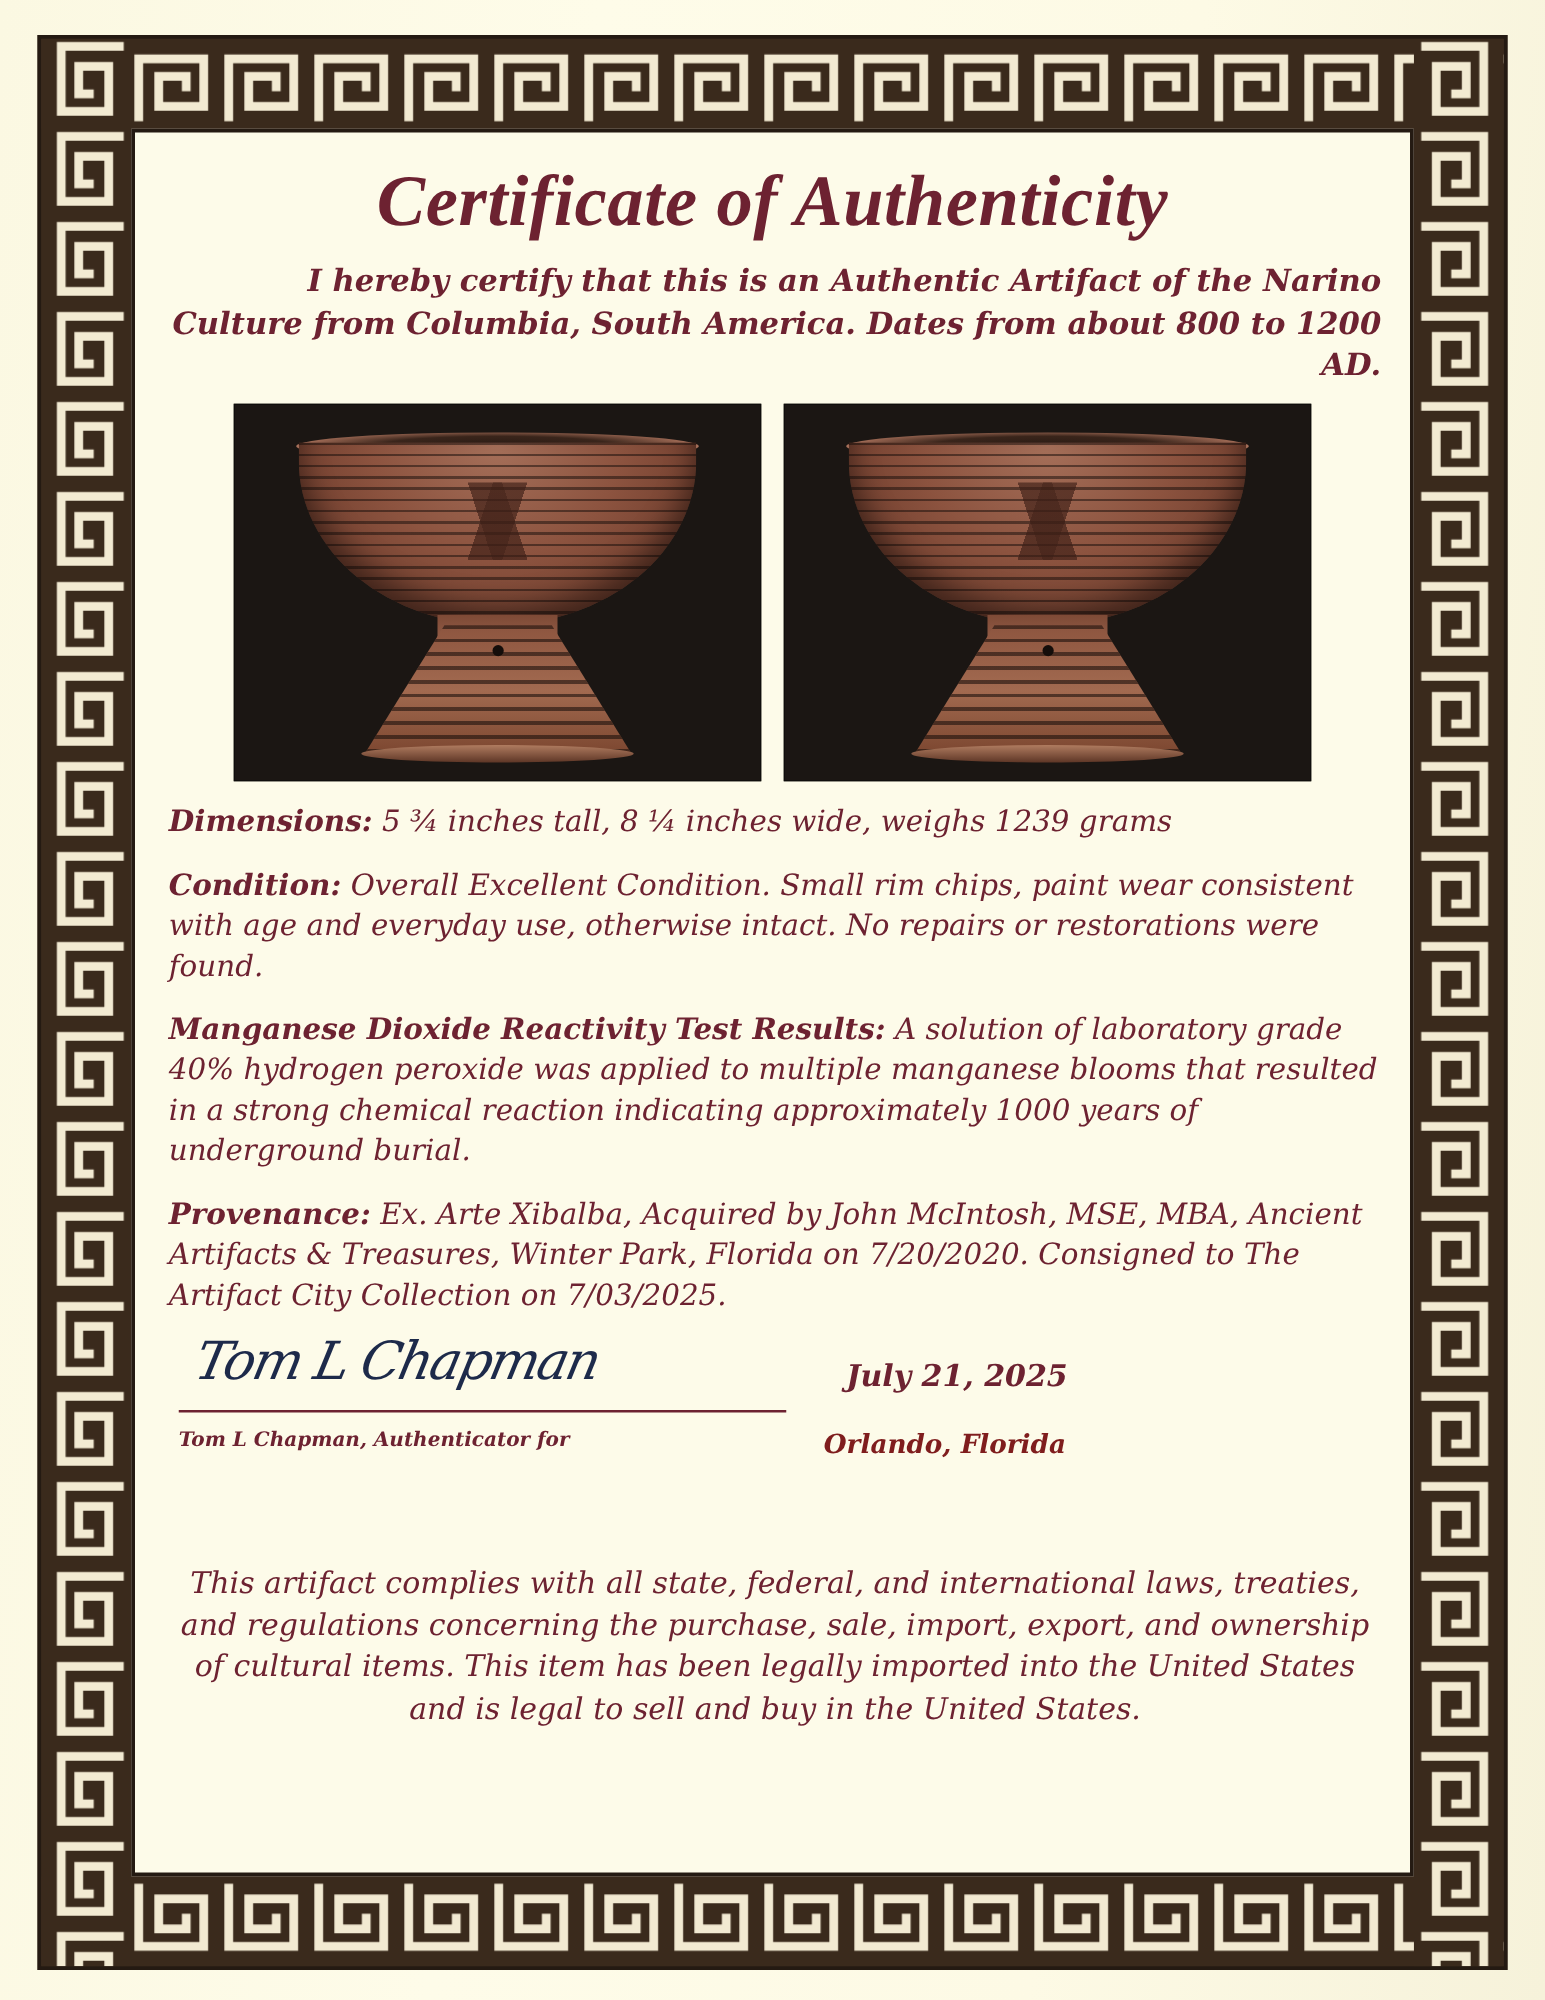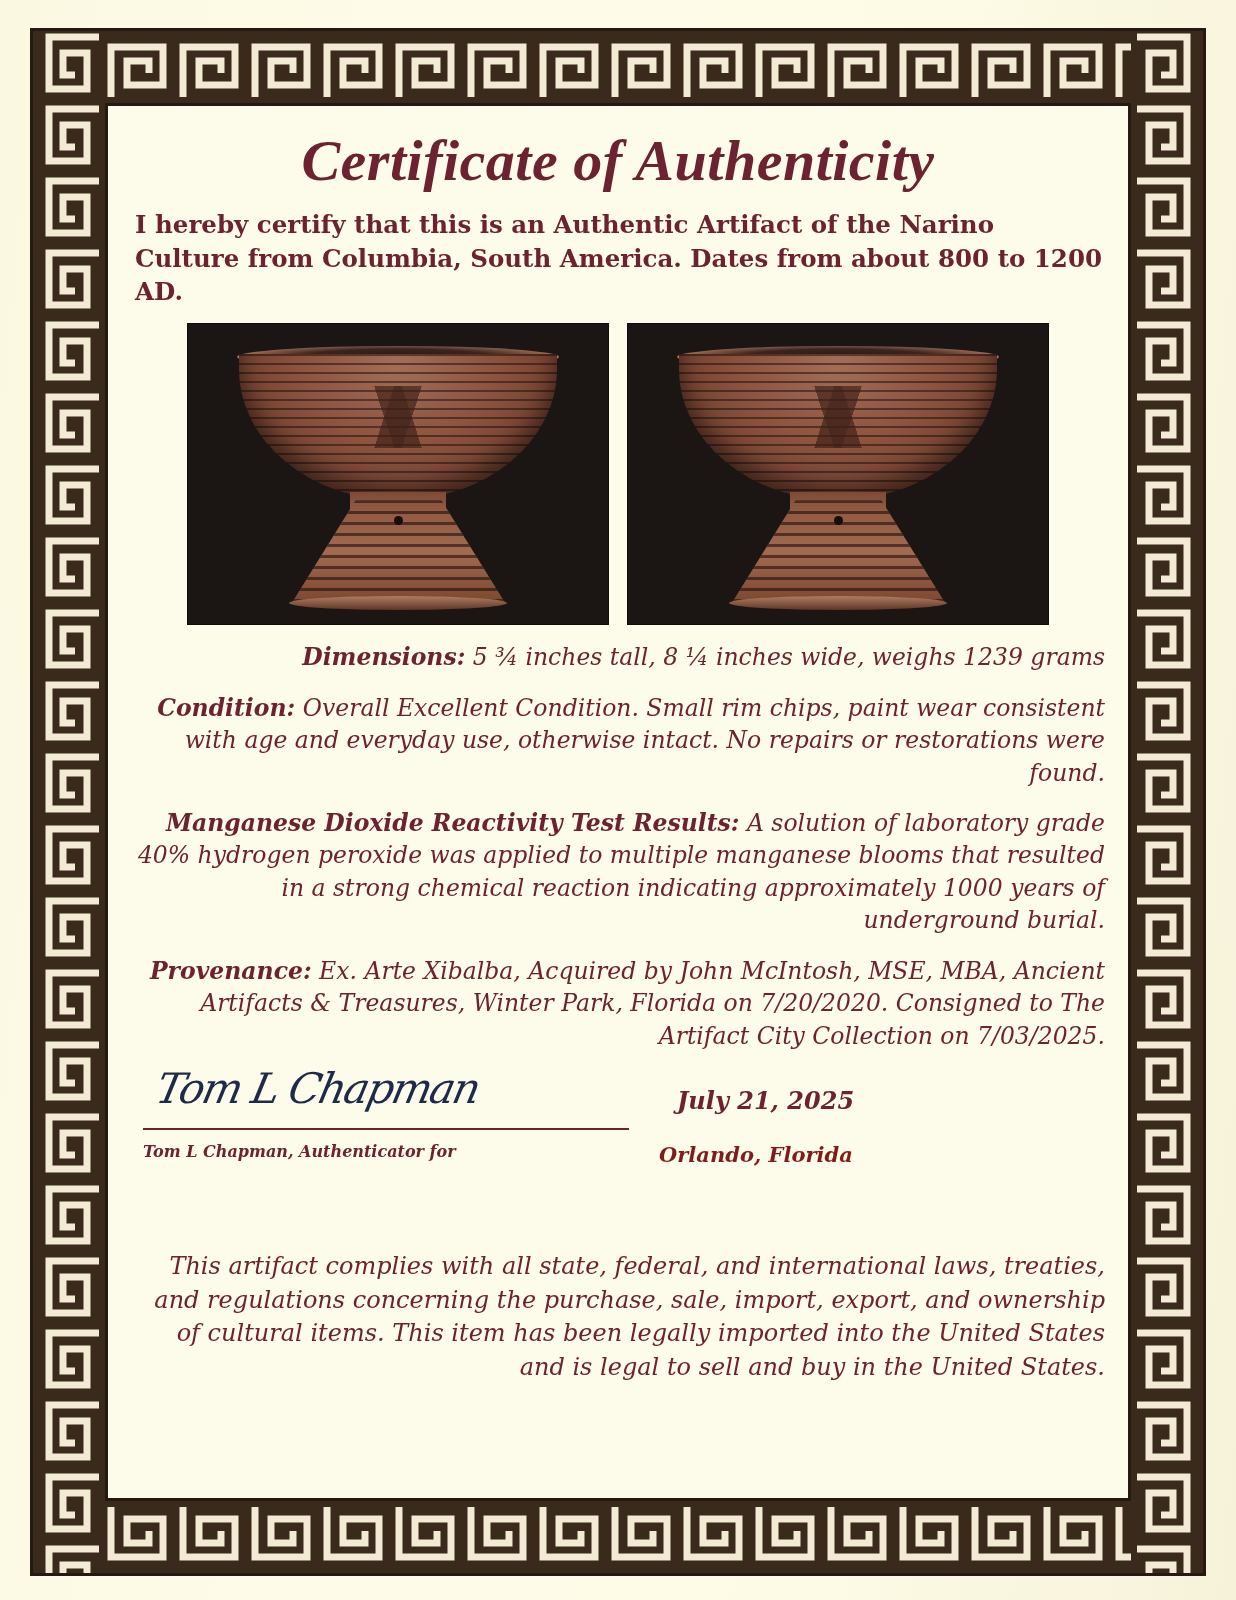--- a/index.html
+++ b/index.html
@@ -87,26 +87,27 @@
     line-height: 1.05;
     letter-spacing: 0.5px;
     text-align: center;
     color: #6d2231;
     margin: 4px 0 16px 0;
     white-space: nowrap;
   }
 
   .certify {
     font-family: "DejaVu Serif", "Liberation Serif", serif;
+    font-style: italic;
     font-weight: bold;
     font-size: 24.5px;
     line-height: 1.38;
     color: #6d2231;
     margin: 0 0 14px 4px;
-    text-align: left;
+    text-align: right;
   }
 
   .photos {
     display: flex;
     gap: 18px;
     justify-content: center;
     margin: 6px 0 16px 0;
   }
   .photo {
     width: 420px;
@@ -197,21 +198,21 @@
     background: linear-gradient(to bottom, #b07c60, #5e3626);
   }
 
   .field {
     font-family: "DejaVu Serif", "Liberation Serif", serif;
     font-style: italic;
     font-size: 23.5px;
     line-height: 1.38;
     color: #6d2231;
     margin: 0 0 18px 4px;
-    text-align: right;
+    text-align: left;
   }
   .field .lbl {
     font-weight: bold;
   }
 
   .sig-block {
     position: relative;
     margin: 6px 0 0 4px;
     height: 170px;
   }
@@ -290,21 +291,21 @@
     white-space: nowrap;
   }
 
   .compliance {
     font-family: "DejaVu Serif", "Liberation Serif", serif;
     font-style: italic;
     font-size: 24px;
     line-height: 1.40;
     color: #6d2231;
     margin: 10px 0 0 4px;
-    text-align: right;
+    text-align: center;
   }
 </style>
 </head>
 <body>
 
 <div class="page">
   <div class="paper-tint"></div>
 
   <div class="frame">
 

